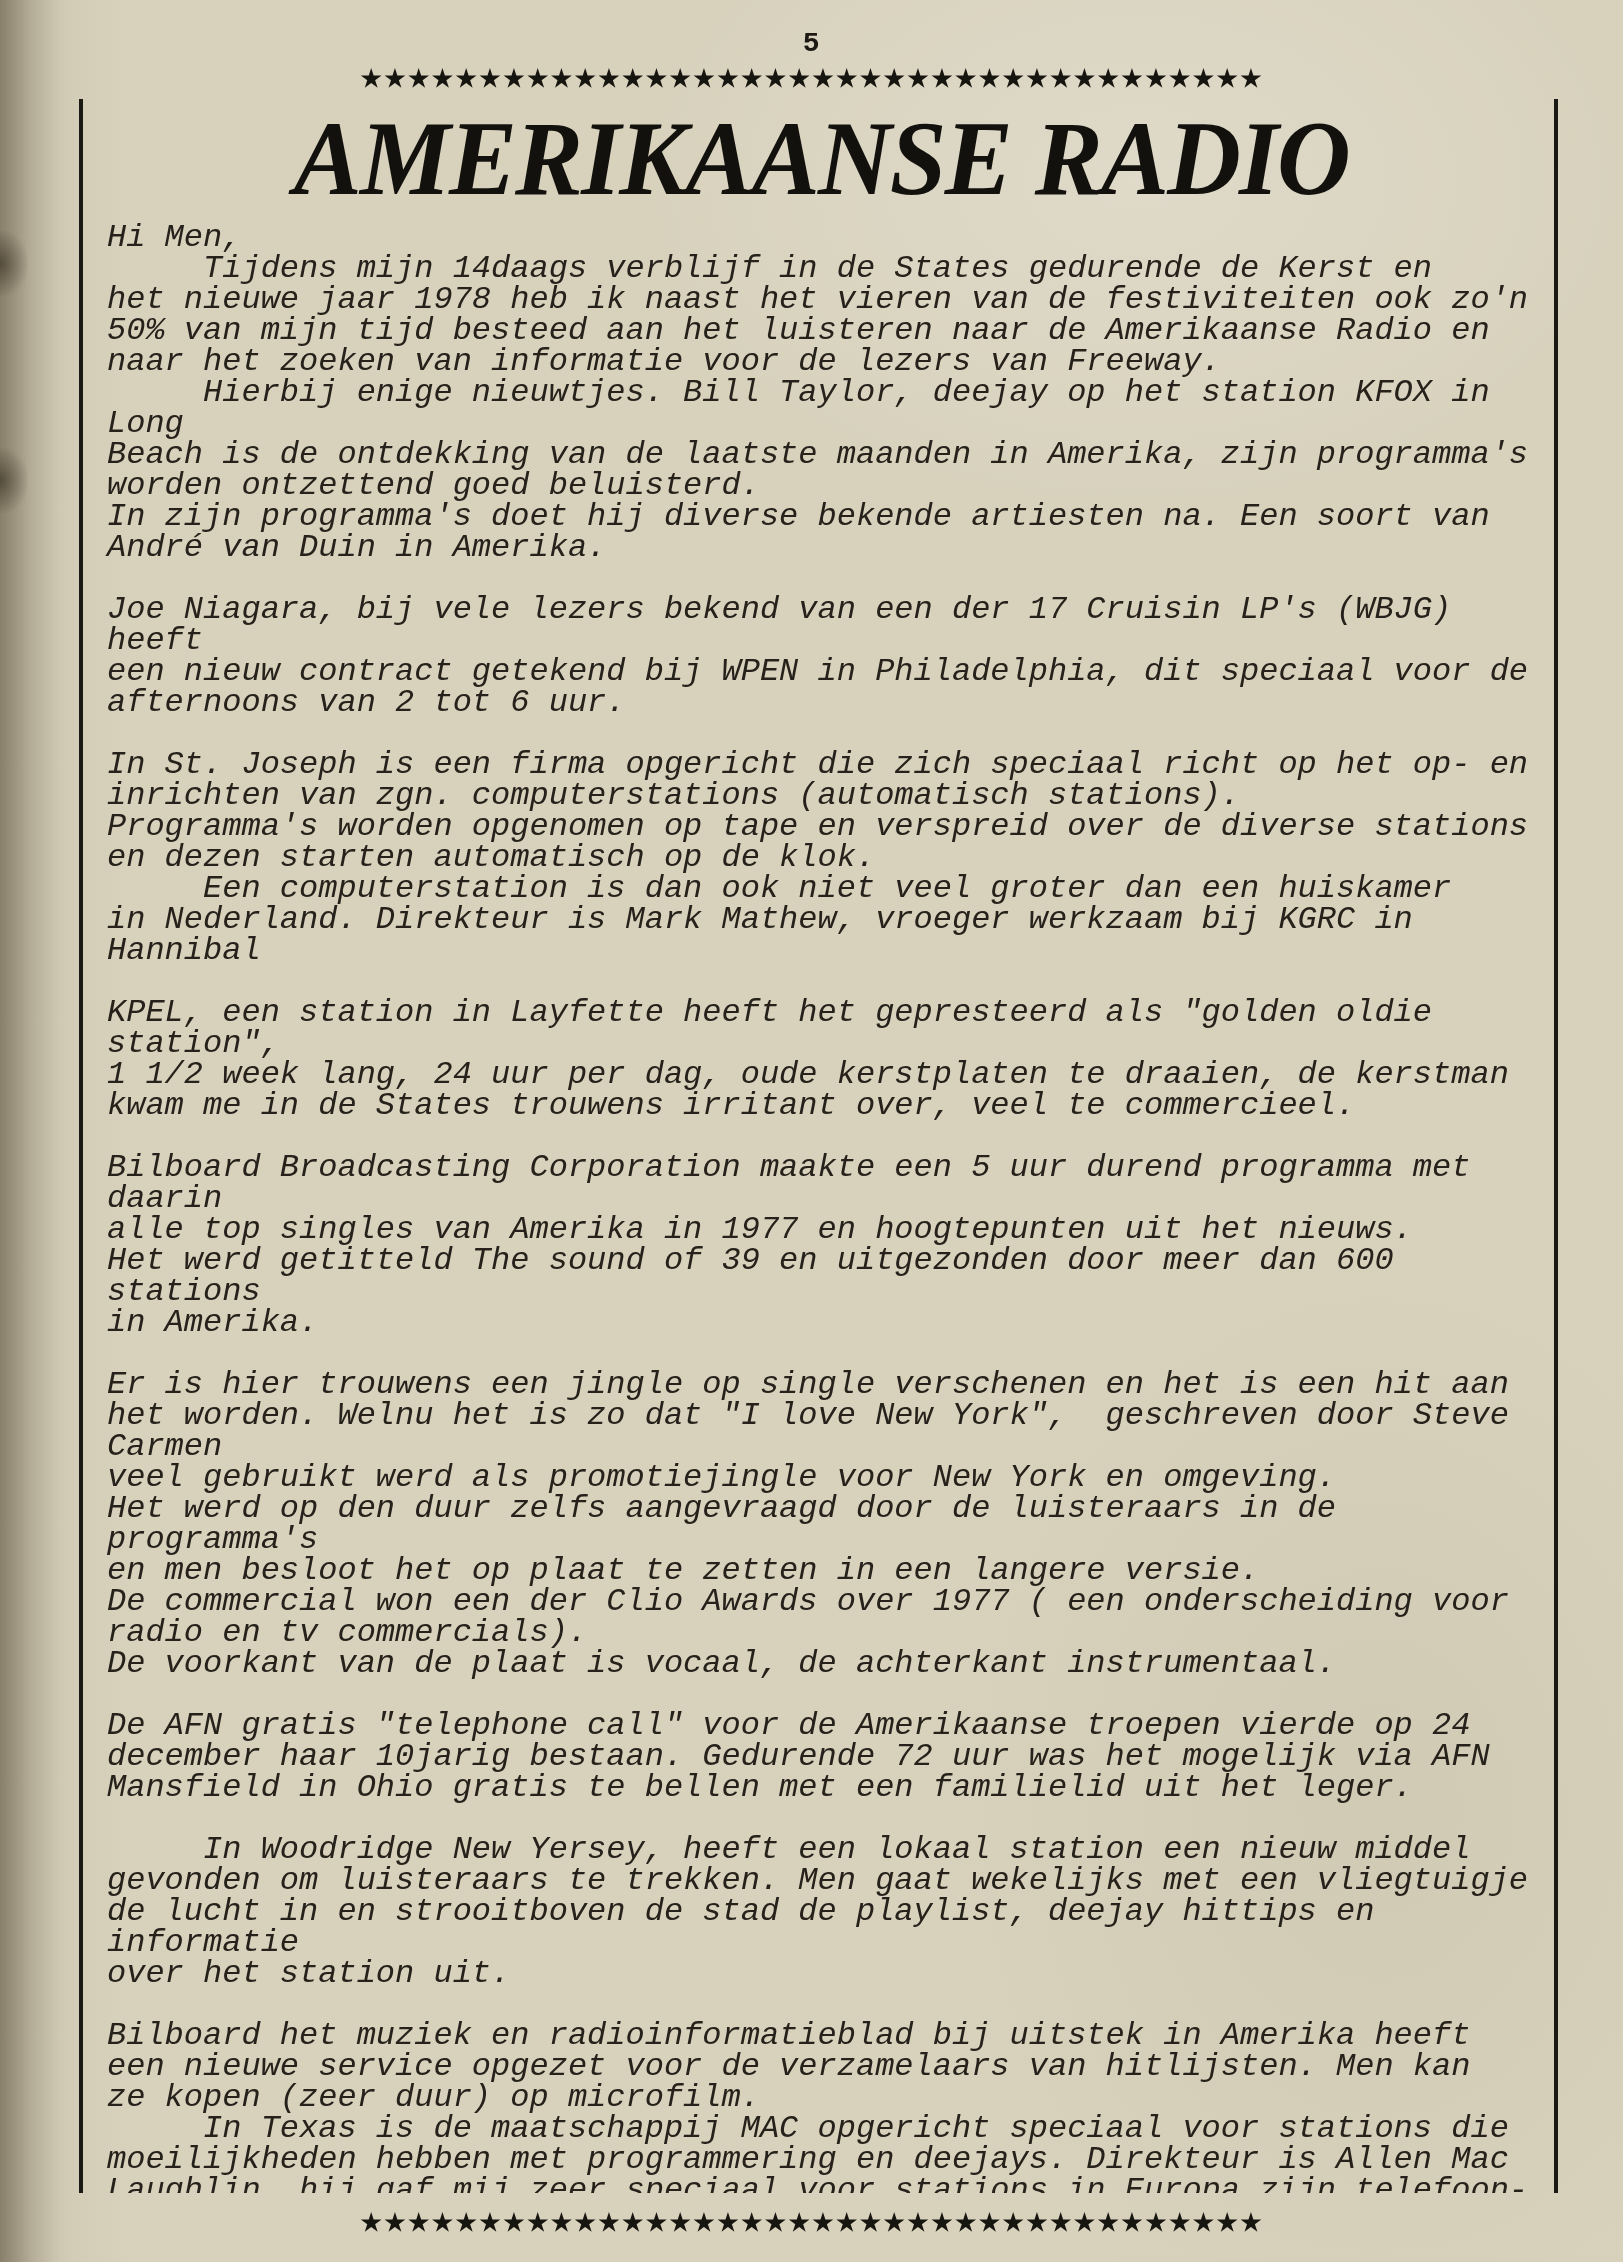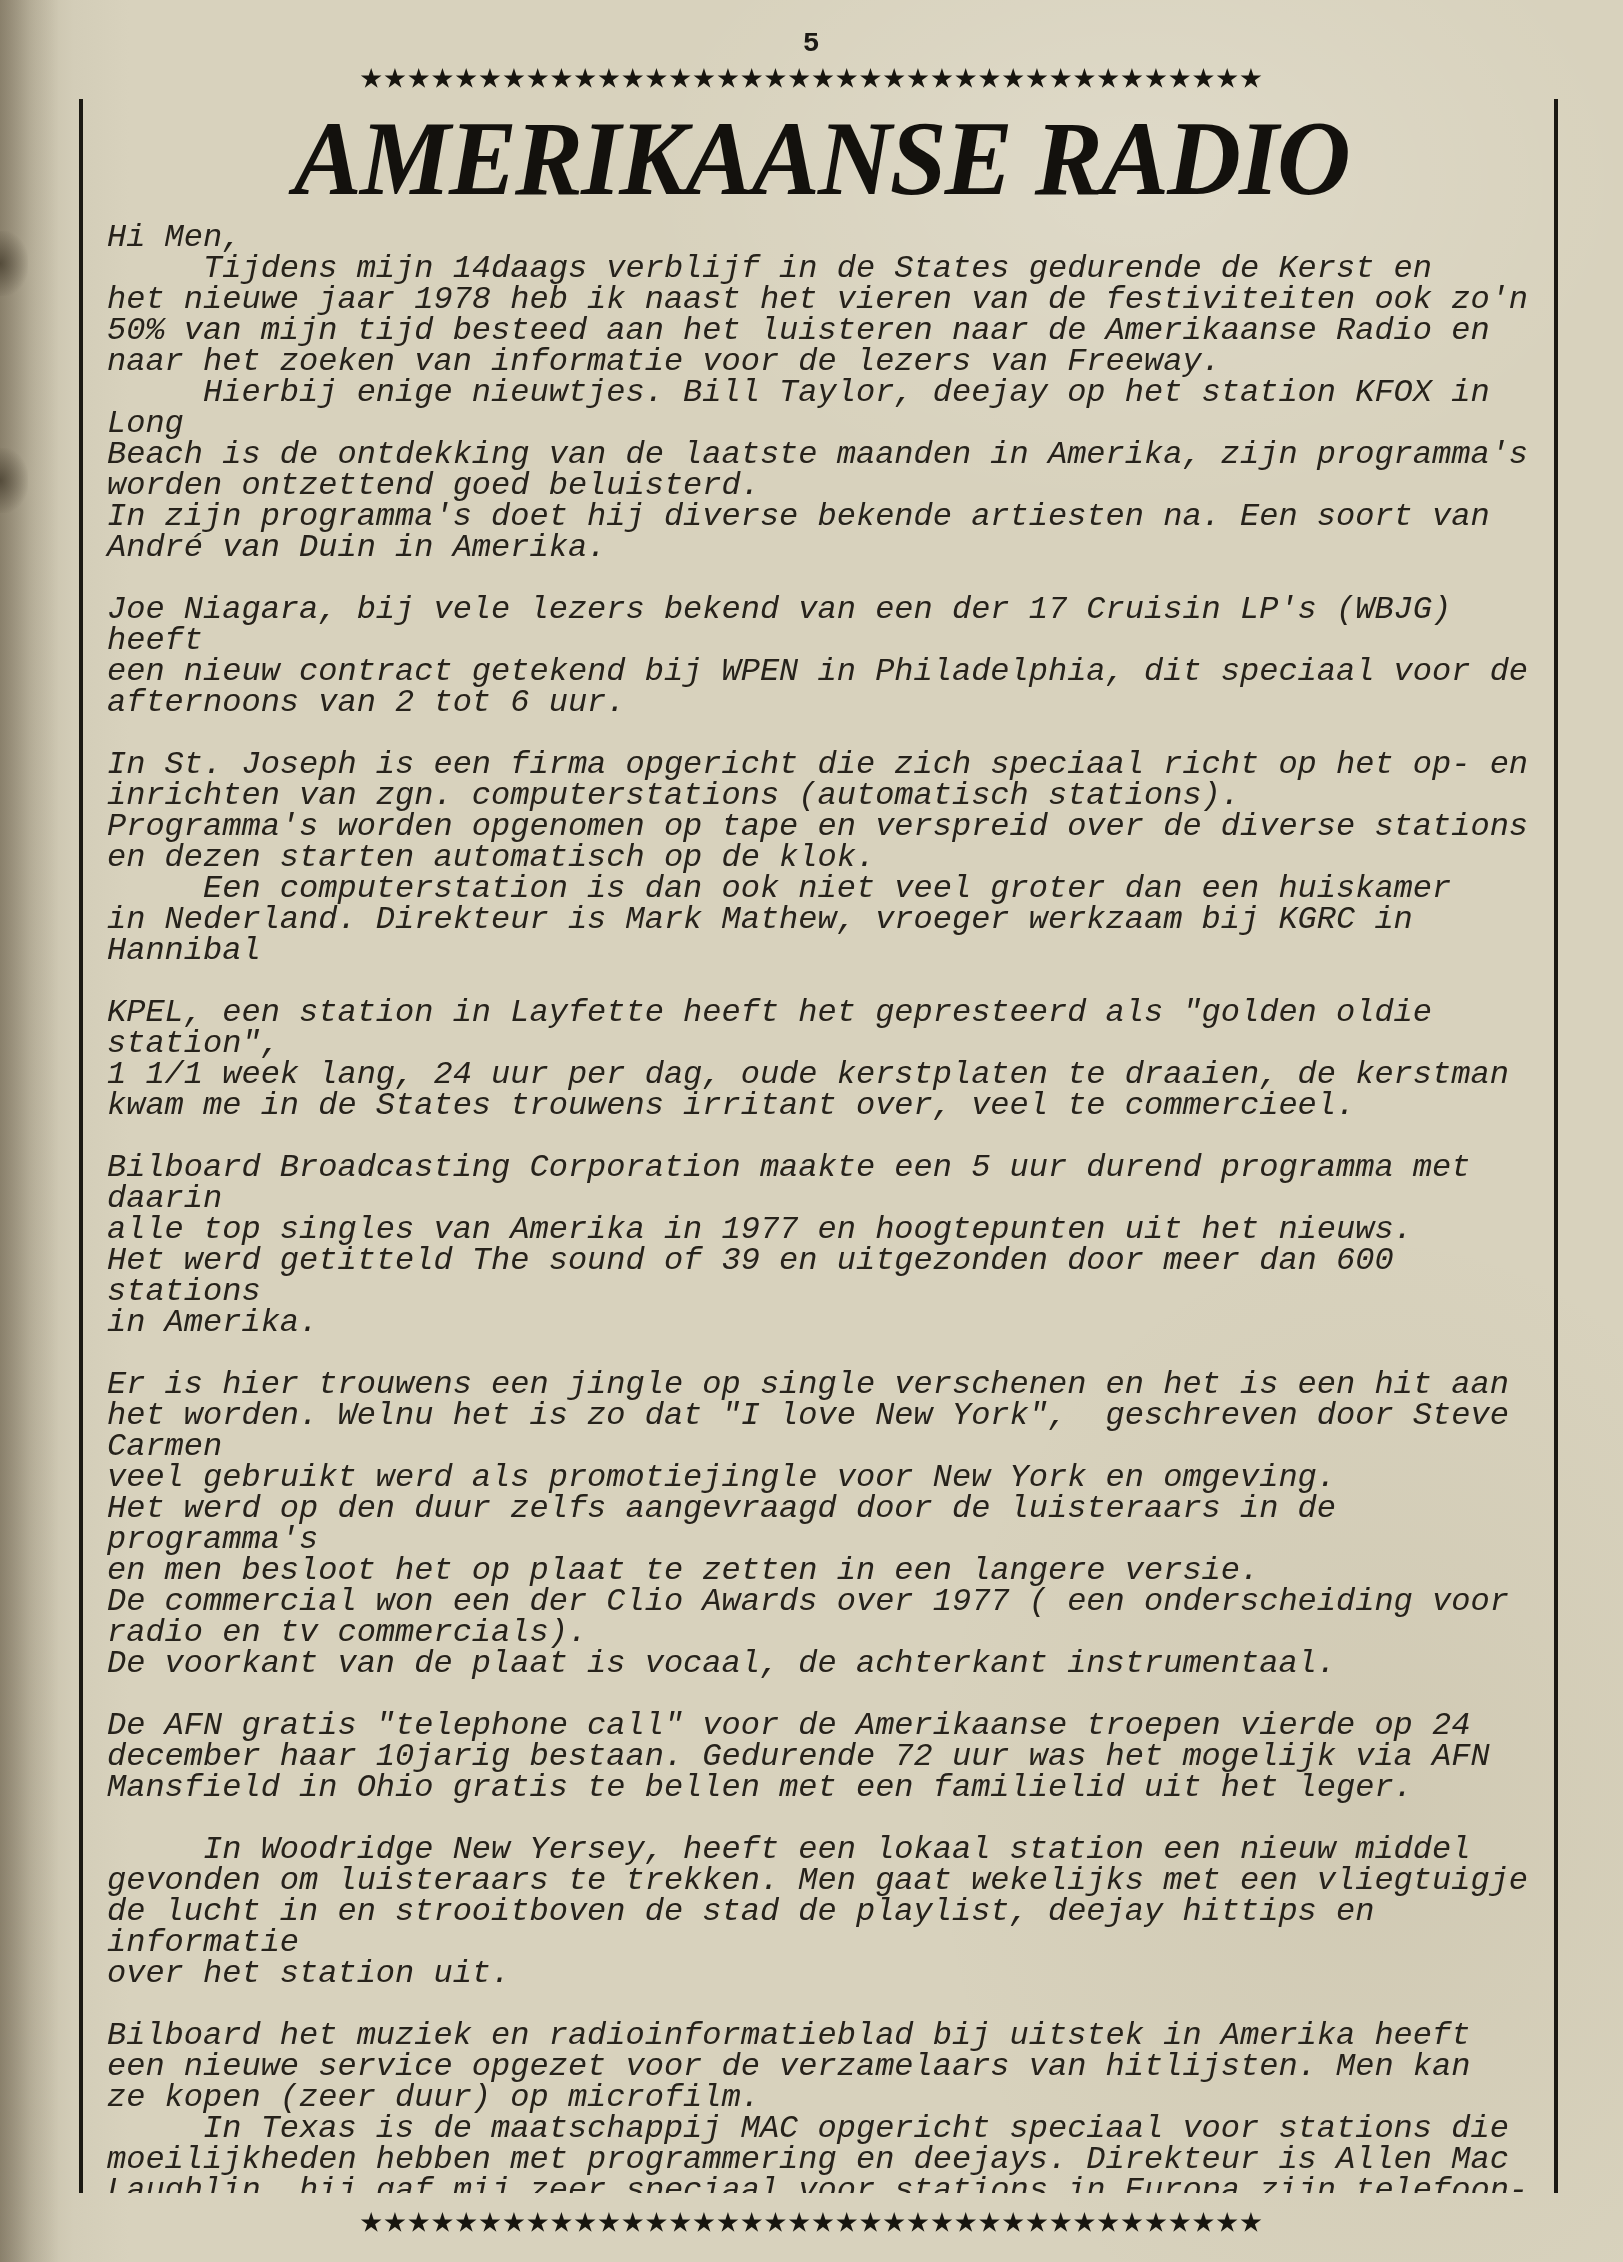--- a/index.html
+++ b/index.html
@@ -130,21 +130,21 @@
       <div class="para">Joe Niagara, bij vele lezers bekend van een der 17 Cruisin LP's (WBJG) heeft
 een nieuw contract getekend bij WPEN in Philadelphia, dit speciaal voor de
 afternoons van 2 tot 6 uur.</div>
       <div class="para">In St. Joseph is een firma opgericht die zich speciaal richt op het op- en
 inrichten van zgn. computerstations (automatisch stations).
 Programma's worden opgenomen op tape en verspreid over de diverse stations
 en dezen starten automatisch op de klok.
      Een computerstation is dan ook niet veel groter dan een huiskamer
 in Nederland. Direkteur is Mark Mathew, vroeger werkzaam bij KGRC in Hannibal</div>
       <div class="para">KPEL, een station in Layfette heeft het gepresteerd als "golden oldie station",
-1 1/1 week lang, 24 uur per dag, oude kerstplaten te draaien, de kerstman
+1 1/2 week lang, 24 uur per dag, oude kerstplaten te draaien, de kerstman
 kwam me in de States trouwens irritant over, veel te commercieel.</div>
       <div class="para">Bilboard Broadcasting Corporation maakte een 5 uur durend programma met daarin
 alle top singles van Amerika in 1977 en hoogtepunten uit het nieuws.
 Het werd getitteld The sound of 39 en uitgezonden door meer dan 600 stations
 in Amerika.</div>
       <div class="para">Er is hier trouwens een jingle op single verschenen en het is een hit aan
 het worden. Welnu het is zo dat "I love New York",  geschreven door Steve Carmen
 veel gebruikt werd als promotiejingle voor New York en omgeving.
 Het werd op den duur zelfs aangevraagd door de luisteraars in de programma's
 en men besloot het op plaat te zetten in een langere versie.

